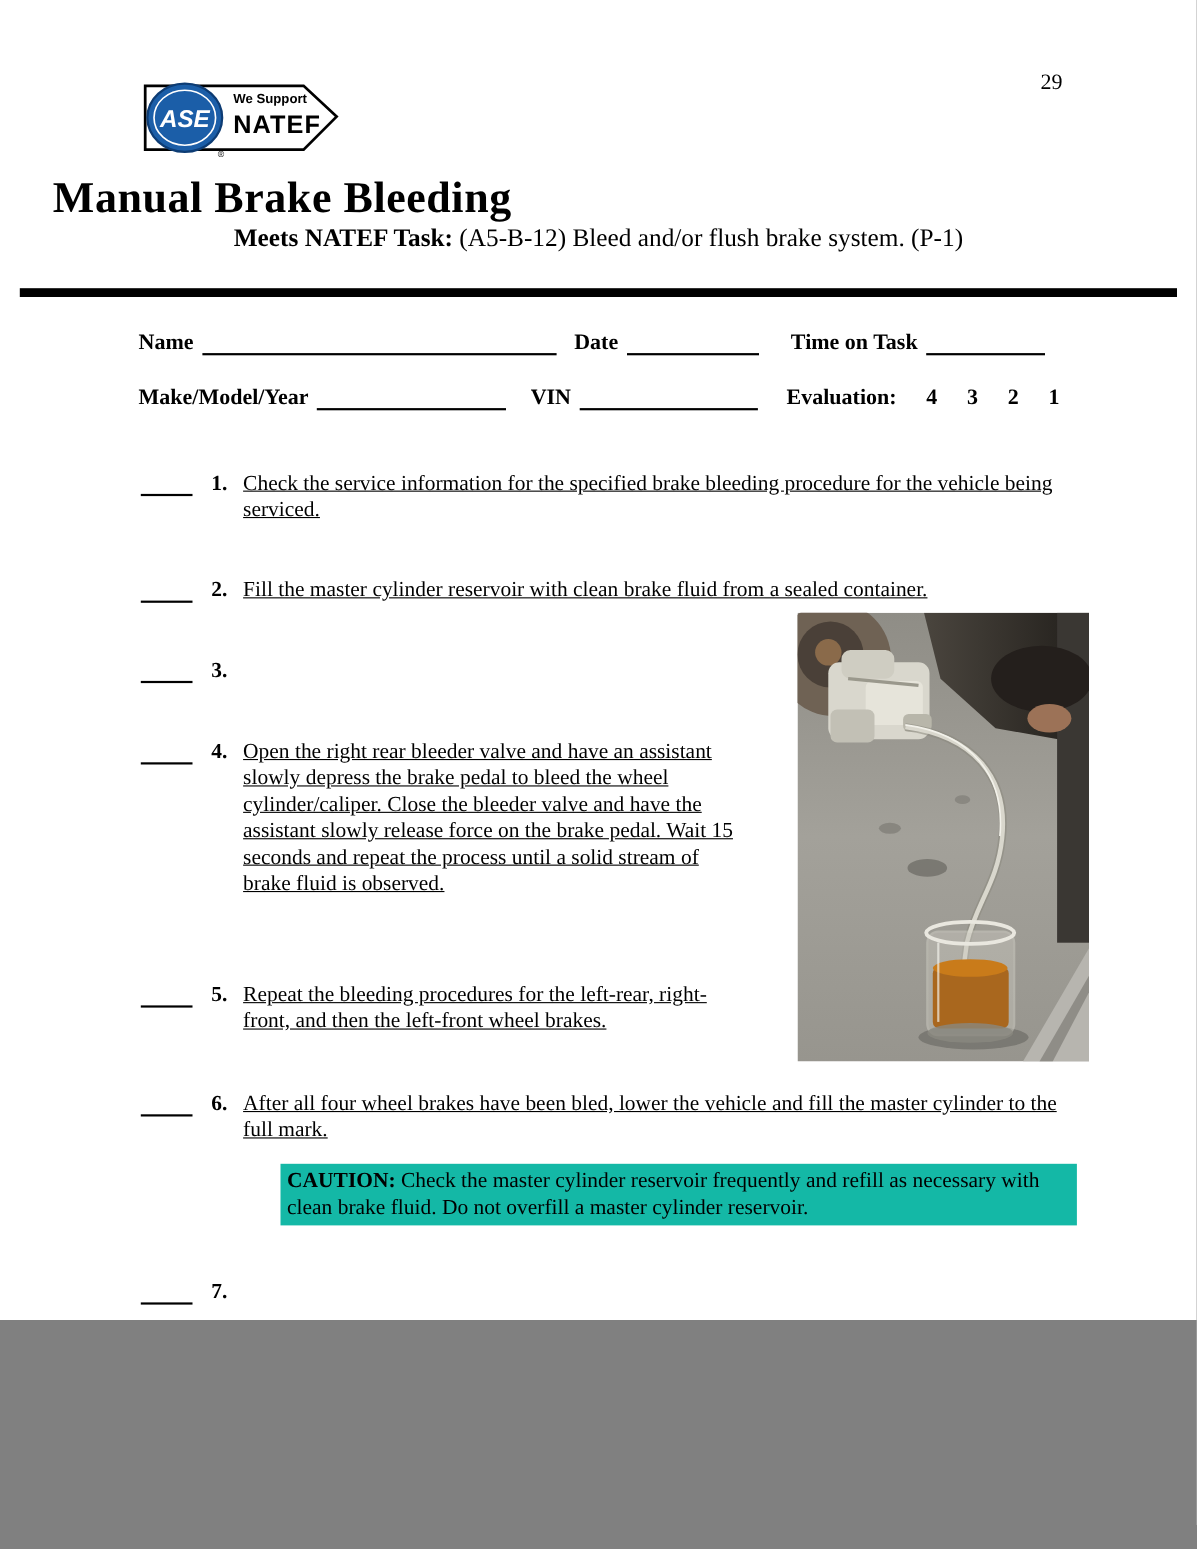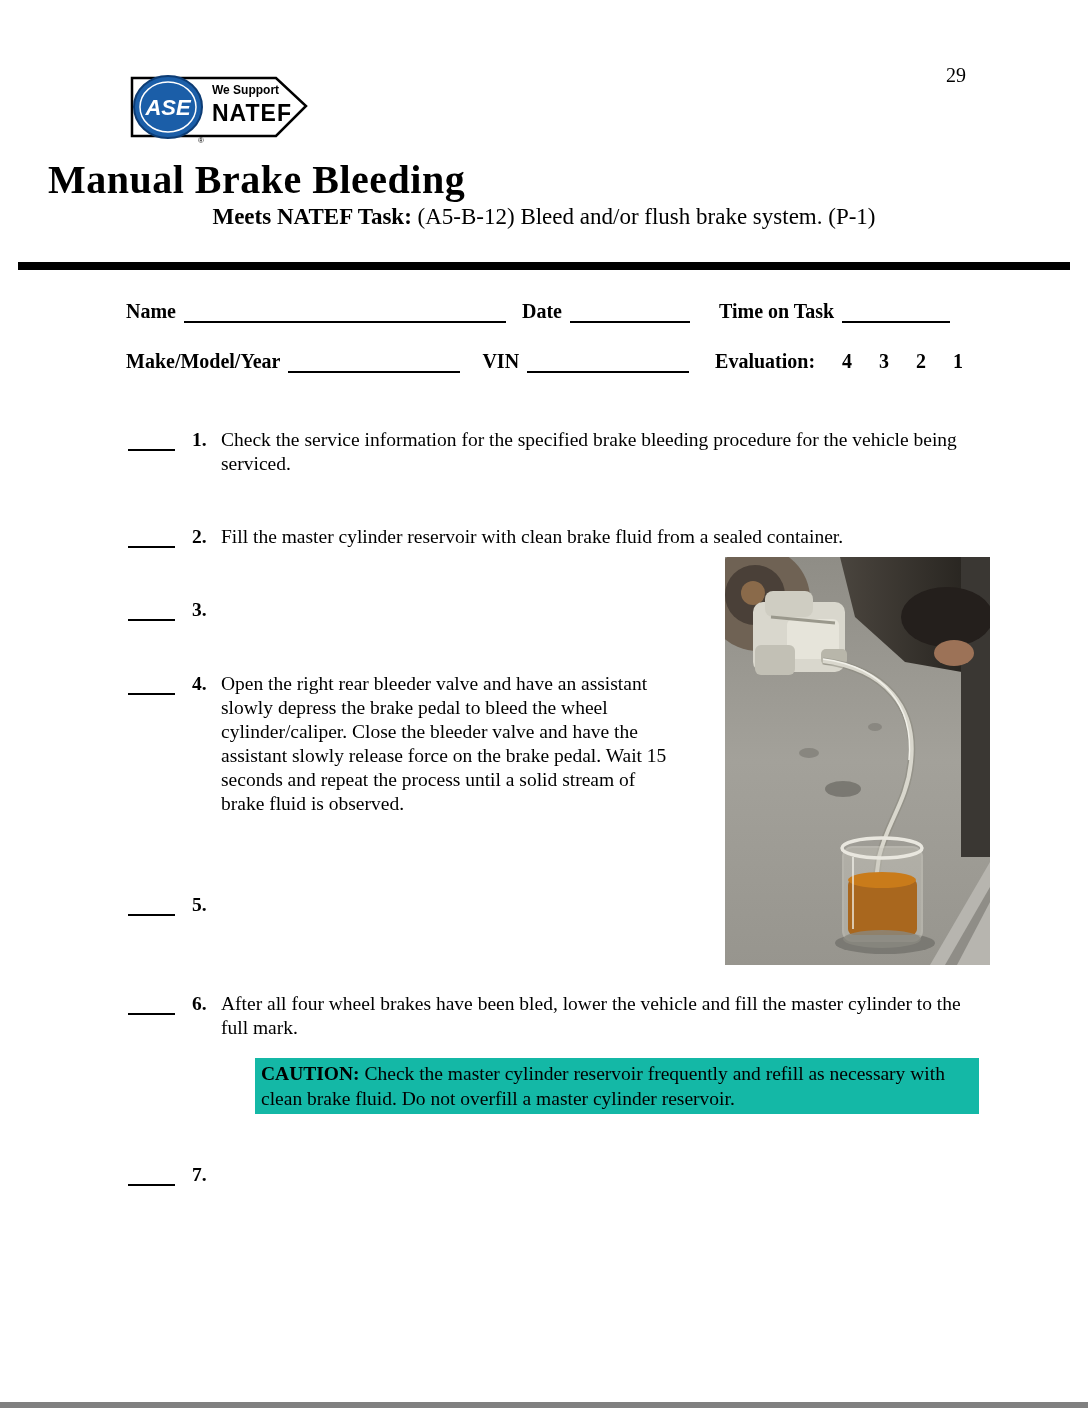--- a/index.html
+++ b/index.html
@@ -1,18 +1,18 @@
 <!DOCTYPE html>
 <html><head>
 <meta charset="utf-8">
 <style>
   html,body{margin:0;padding:0;background:#808080;}
   .page{
     position:relative;
-    width:1088px;height:1402px;
+    width:1088px;height:1200px;
     background:#ffffff;
     margin:0 auto;
     font-family:"Liberation Serif", serif;
     color:#000;
     overflow:hidden;
   }
   .b{font-weight:bold;}
   .page-number{
     position:absolute;top:64px;right:122px;
     font-size:20px;
@@ -47,21 +47,21 @@
   .step{
     position:absolute;left:128px;
     display:flex;align-items:flex-start;
     font-size:19.5px;line-height:24px;
   }
   .step .sblank{
     width:47px;height:21px;border-bottom:2px solid #000;
     margin-right:17px;flex:0 0 auto;
   }
   .step .num{font-weight:bold;width:29px;flex:0 0 auto;}
-  .step .text{width:750px;}
+  .step .text{width:750px;text-decoration:underline;}
   .step.narrow .text{width:452px;}
   .step.narrow5 .text{width:440px;}
   
   .caution{
     position:absolute;left:255px;top:1058px;width:712px;
     background:#14b8a6;
     font-size:19.5px;line-height:25px;
     padding:3px 6px;
   }
   
@@ -136,20 +136,21 @@
 
   <div class="step narrow" style="top:672px;">
     <span class="sblank"></span>
     <span class="num b">4.</span>
     <div class="text">Open the right rear bleeder valve and have an assistant slowly depress the brake pedal to bleed the wheel cylinder/caliper.  Close the bleeder valve and have the assistant slowly release force on the brake pedal.  Wait 15 seconds and repeat the process until a solid stream of brake fluid is observed.</div>
   </div>
 
   <div class="step narrow5" style="top:893px;">
     <span class="sblank"></span>
     <span class="num b">5.</span>
+    <div class="text">Repeat the bleeding procedures for the left-rear, right-front, and then the left-front wheel brakes.</div>
   </div>
 
   <div class="step" style="top:992px;">
     <span class="sblank"></span>
     <span class="num b">6.</span>
     <div class="text">After all four wheel brakes have been bled, lower the vehicle and fill the master cylinder to the full mark.</div>
   </div>
 
   <div class="caution">
     <span class="b">CAUTION:</span>

